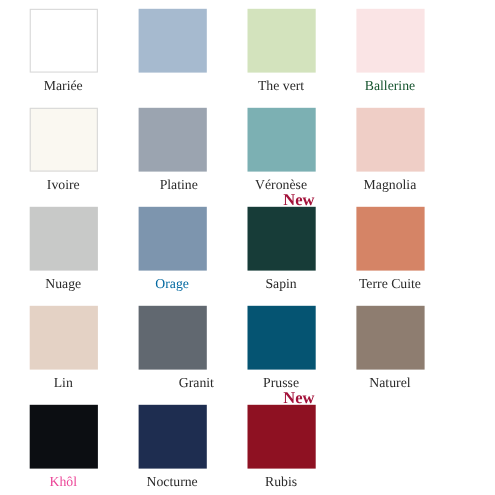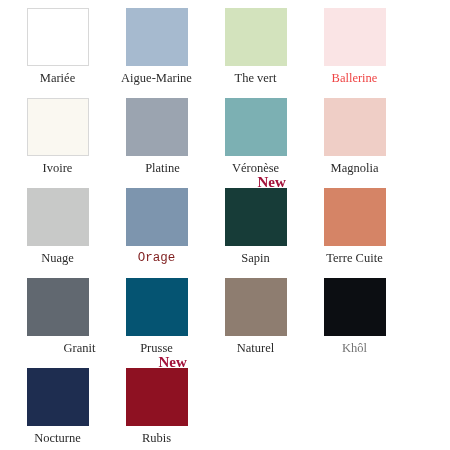--- a/index.html
+++ b/index.html
@@ -66,29 +66,28 @@
 </head>
 <body style="background: rgb(255, 255, 255);">
 
 <div id="swatch-board">
     <div class="swatch-cell">
       <div class="swatch-chip bordered" style="background: rgb(255, 255, 255);"></div>
       <div class="swatch-label" style="color: rgb(43, 43, 43);">Mariée</div>
     </div>
     <div class="swatch-cell">
       <div class="swatch-chip" style="background: rgb(166, 186, 207);"></div>
-      <div class="swatch-label" style="color: rgb(43, 43, 43);">Aigue-Marine</div>
     </div>
     <div class="swatch-cell">
       <div class="swatch-chip" style="background: rgb(211, 227, 189);"></div>
       <div class="swatch-label" style="color: rgb(43, 43, 43);">The vert</div>
     </div>
     <div class="swatch-cell">
       <div class="swatch-chip" style="background: rgb(250, 228, 229);"></div>
-      <div class="swatch-label" style="color: #ef4444;">Ballerine</div>
+      <div class="swatch-label" style="color: #14532d;">Ballerine</div>
     </div>
     <div class="swatch-cell">
       <div class="swatch-chip bordered" style="background: rgb(250, 248, 241);"></div>
       <div class="swatch-label" style="color: rgb(43, 43, 43);">Ivoire</div>
     </div>
     <div class="swatch-cell">
       <div class="swatch-chip" style="background: rgb(155, 164, 176);"></div>
       <div class="swatch-label" style="color: rgb(43, 43, 43); margin-left: 12px;">Platine</div>
     </div>
     <div class="swatch-cell">
@@ -98,46 +97,50 @@
     <div class="swatch-cell">
       <div class="swatch-chip" style="background: rgb(239, 206, 198);"></div>
       <div class="swatch-label" style="color: rgb(43, 43, 43);">Magnolia</div>
     </div>
     <div class="swatch-cell">
       <div class="swatch-chip" style="background: rgb(200, 201, 200);"></div>
       <div class="swatch-label" style="color: rgb(43, 43, 43);">Nuage</div>
     </div>
     <div class="swatch-cell">
       <div class="swatch-chip" style="background: rgb(125, 149, 174);"></div>
-      <div class="swatch-label" style="color: #7f1d1d; font-family: Liberation Mono, monospace;">Orage</div>
+      <div class="swatch-label" style="color: #0369a1;">Orage</div>
     </div>
     <div class="swatch-cell">
       <span class="new-badge pos-right" style="color: rgb(163, 18, 58);">New</span>
       <div class="swatch-chip" style="background: rgb(23, 60, 56);"></div>
       <div class="swatch-label" style="color: rgb(43, 43, 43);">Sapin</div>
     </div>
     <div class="swatch-cell">
       <div class="swatch-chip" style="background: rgb(213, 132, 102);"></div>
       <div class="swatch-label" style="color: rgb(43, 43, 43);">Terre Cuite</div>
+    </div>
+    <div class="swatch-cell">
+      <div class="swatch-chip" style="background: rgb(228, 210, 197);"></div>
+      <div class="swatch-label" style="color: rgb(43, 43, 43);">Lin</div>
     </div>
     <div class="swatch-cell">
       <div class="swatch-chip" style="background: rgb(97, 104, 112);"></div>
       <div class="swatch-label" style="color: rgb(43, 43, 43); margin-left: 44px;">Granit</div>
     </div>
     <div class="swatch-cell">
       <div class="swatch-chip" style="background: rgb(5, 84, 114);"></div>
       <div class="swatch-label" style="color: rgb(43, 43, 43);">Prusse</div>
     </div>
     <div class="swatch-cell">
       <div class="swatch-chip" style="background: rgb(142, 125, 112);"></div>
       <div class="swatch-label" style="color: rgb(43, 43, 43);">Naturel</div>
     </div>
     <div class="swatch-cell">
       <div class="swatch-chip" style="background: rgb(12, 14, 18);"></div>
-      <div class="swatch-label" style="color: #737373;">Khôl</div>
+      <div class="swatch-label" style="color: #ec4899;">Khôl</div>
     </div>
     <div class="swatch-cell">
       <div class="swatch-chip" style="background: rgb(30, 45, 80);"></div>
       <div class="swatch-label" style="color: rgb(43, 43, 43);">Nocturne</div>
     </div>
     <div class="swatch-cell">
       <span class="new-badge pos-right" style="color: rgb(163, 18, 58);">New</span>
       <div class="swatch-chip" style="background: rgb(142, 17, 34);"></div>
       <div class="swatch-label" style="color: rgb(43, 43, 43);">Rubis</div>
     </div>

